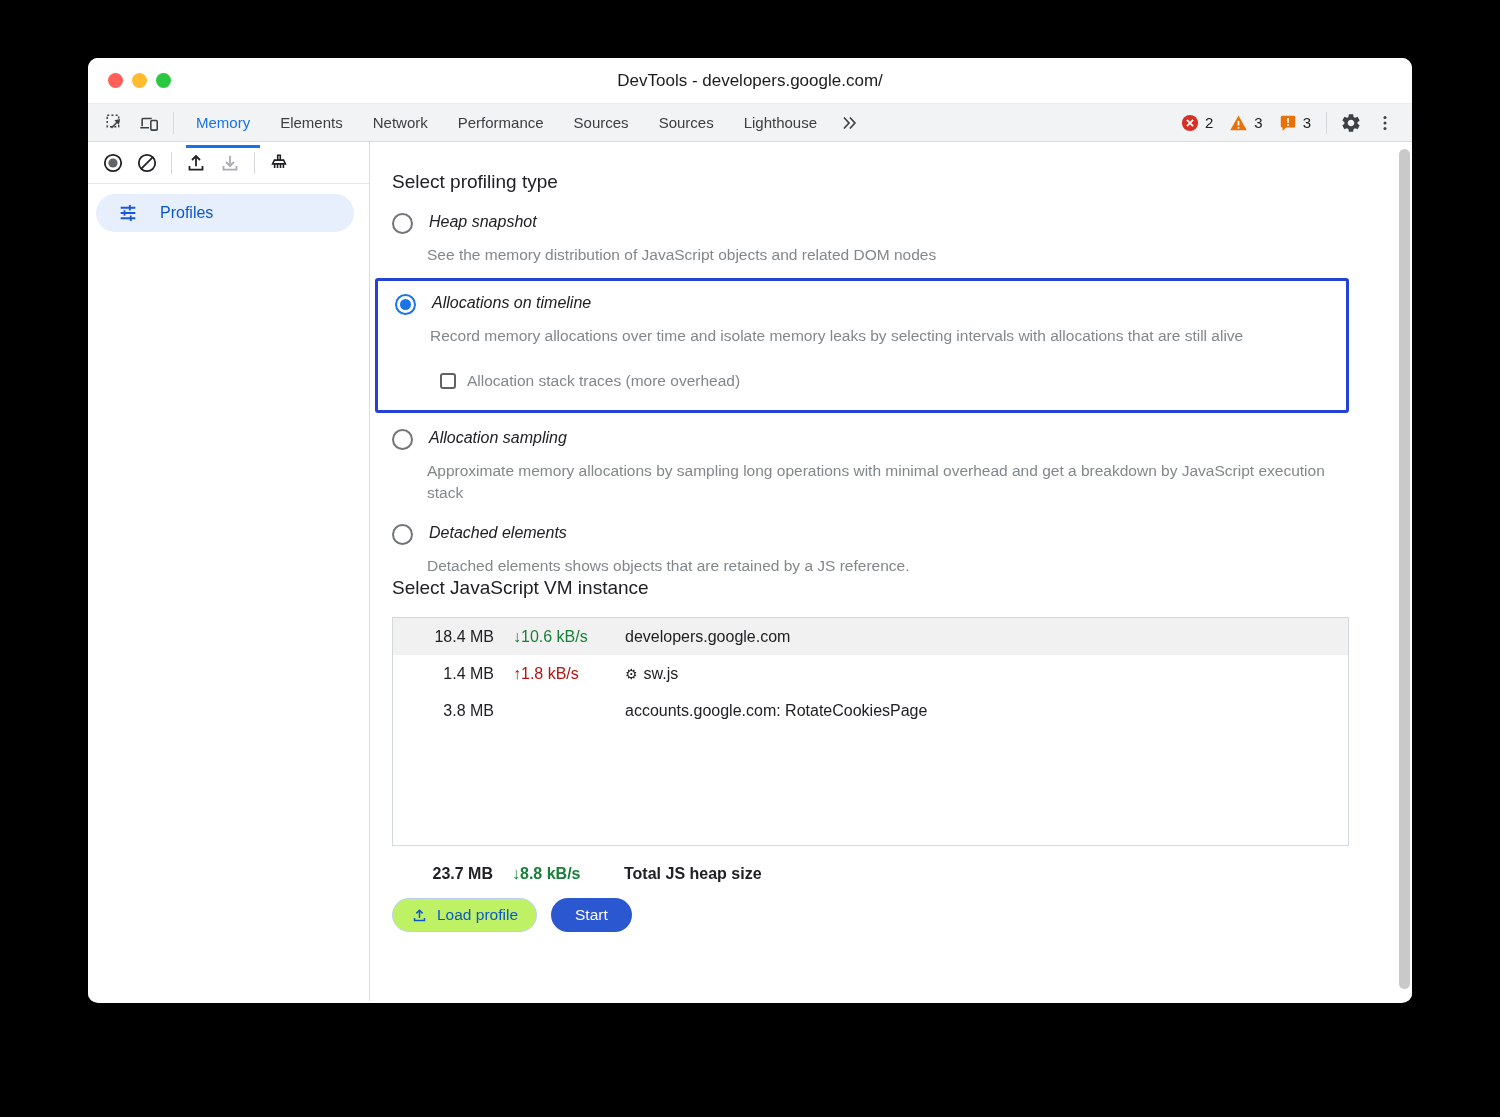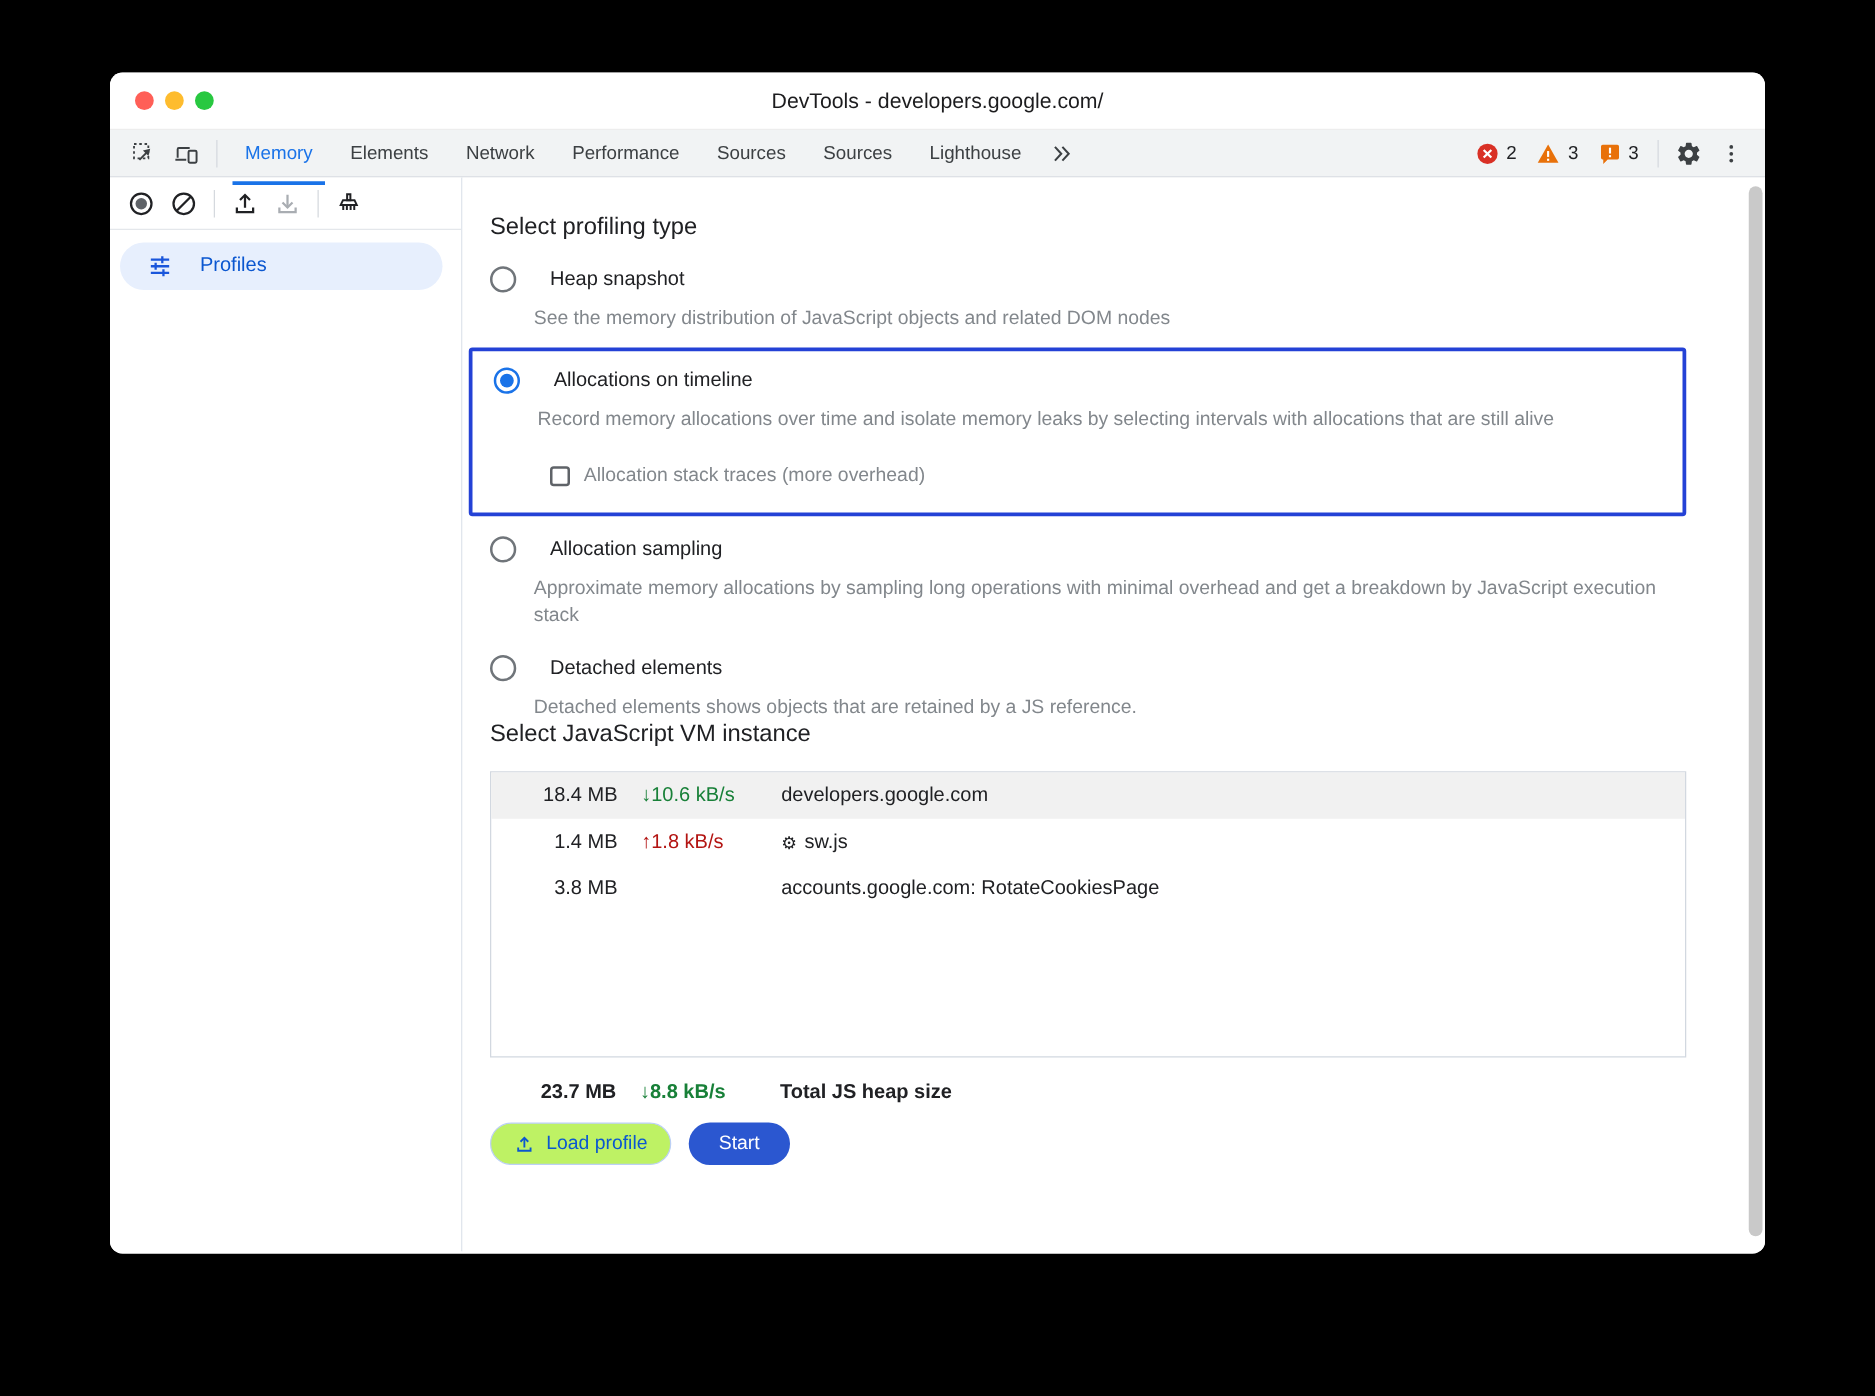--- a/index.html
+++ b/index.html
@@ -50,21 +50,21 @@
   .side-toolbar{height:42px;border-bottom:1px solid #e4e7eb;display:flex;align-items:center;padding:0 8px;}
   .profiles-item{margin:10px 15px 0 8px;height:38px;border-radius:19px;background:var(--profiles-bg);color:var(--link-blue);display:flex;align-items:center;padding-left:21px;gap:21px;font-size:16px;cursor:pointer;}
   .profiles-item .p-label{color:var(--link-blue);}
   
   .content{flex:1;position:relative;padding:0 48px 0 22px;background:#fff;overflow:hidden;}
   .scrollbar{position:absolute;right:1px;top:7px;bottom:12px;width:13px;}
   .scroll-thumb{width:11px;height:100%;margin:0 auto;background:#c9c9c9;border-radius:7px;}
   h1.section,h2.section{font-weight:400;font-size:19px;color:#202124;margin:0;}
   h1.section{margin-top:29px;}
   h2.section{}
-  .option{display:flex;align-items:center;gap:27px;margin-top:20px;cursor:pointer;}
+  .option{display:flex;align-items:flex-start;gap:16px;margin-top:20px;cursor:pointer;font-style:italic;}
   .radio{width:21px;height:21px;border-radius:50%;border:2px solid #70757a;flex:none;position:relative;background:#fff;}
   .radio.checked{border-color:var(--accent-blue);}
   .radio.checked::after{content:"";position:absolute;inset:3px;border-radius:50%;background:var(--accent-blue);}
   .opt-label{font-size:16px;color:#202124;}
   .opt-desc{margin:10px 0 0 35px;font-size:15.5px;color:#82878c;max-width:935px;line-height:1.42;}
   .selection-box{border:3px solid var(--selection-border);border-radius:3px;margin:12px 15px 0 -17px;padding:0 20px 14px 17px;}
   .selection-box .option{margin-top:13px;}
   .cb-row{display:flex;align-items:center;gap:11px;margin:25px 0 6px 45px;cursor:pointer;}
   .checkbox{width:16px;height:16px;border:2px solid #5f6368;border-radius:3px;background:#fff;flex:none;}
   .cb-label{font-size:15.5px;color:#82878c;}

